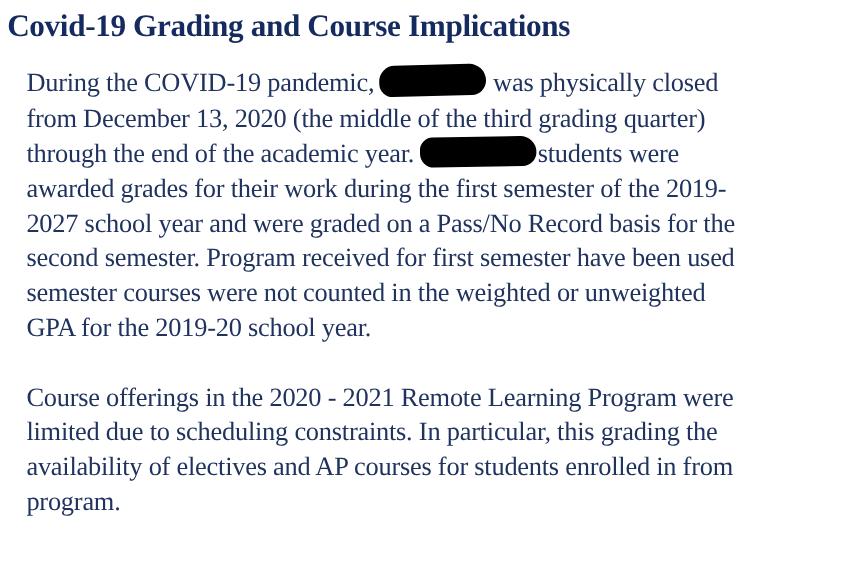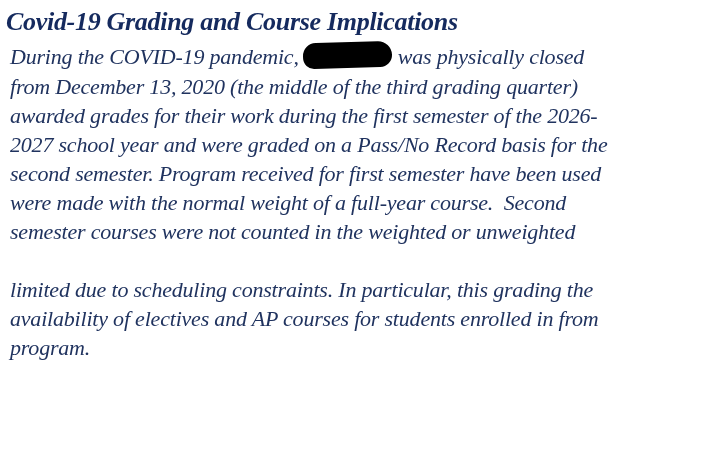--- a/index.html
+++ b/index.html
@@ -14,31 +14,30 @@
     height: 472px;
     background: var(--background);
     overflow: hidden;
   }
   .page {
     width: 707px;
     height: 472px;
     padding: 5px 0 0 6px;
     font-family: "Liberation Serif", "DejaVu Serif", serif;
     overflow: hidden;
-    font-style: italic;
   }
   .doc-title {
     font-size: 26px;
     font-weight: bold;
     letter-spacing: -0.3px;
     line-height: 33px;
     color: var(--title-text);
     white-space: pre;
   }
-  .para { margin: 4px; }
+  .para { margin: 16px; }
   .para.second { margin-top: 29px; }
   .line {
     font-size: 22px;
     letter-spacing: -0.2px;
     line-height: 29px;
     color: var(--body-text);
     white-space: pre;
   }
   .redaction {
     display: inline-block;
@@ -66,26 +65,28 @@
 </head>
 <body>
 
 <div class="page">
 
   <h1 class="doc-title">Covid-19 Grading and Course Implications</h1>
 
   <div class="para">
     <div class="line"><span>During the COVID-19 pandemic,</span><span class="redaction r1"></span><span>was physically closed</span></div>
     <div class="line">from December 13, 2020 (the middle of the third grading quarter)</div>
-    <div class="line">awarded grades for their work during the first semester of the 2026-</div>
+    <div class="line"><span>through the end of the academic year.</span><span class="redaction r2"></span><span>students were</span></div>
+    <div class="line">awarded grades for their work during the first semester of the 2019-</div>
     <div class="line">2027 school year and were graded on a Pass/No Record basis for the</div>
     <div class="line">second semester. Program received for first semester have been used</div>
-    <div class="line">were made with the normal weight of a full-year course.  Second</div>
     <div class="line">semester courses were not counted in the weighted or unweighted</div>
+    <div class="line">GPA for the 2019-20 school year.</div>
   </div>
 
   <div class="para second">
+    <div class="line">Course offerings in the 2020 - 2021 Remote Learning Program were</div>
     <div class="line">limited due to scheduling constraints. In particular, this grading the</div>
     <div class="line">availability of electives and AP courses for students enrolled in from</div>
     <div class="line">program.</div>
   </div>
 
 </div>
 
 </body></html>

